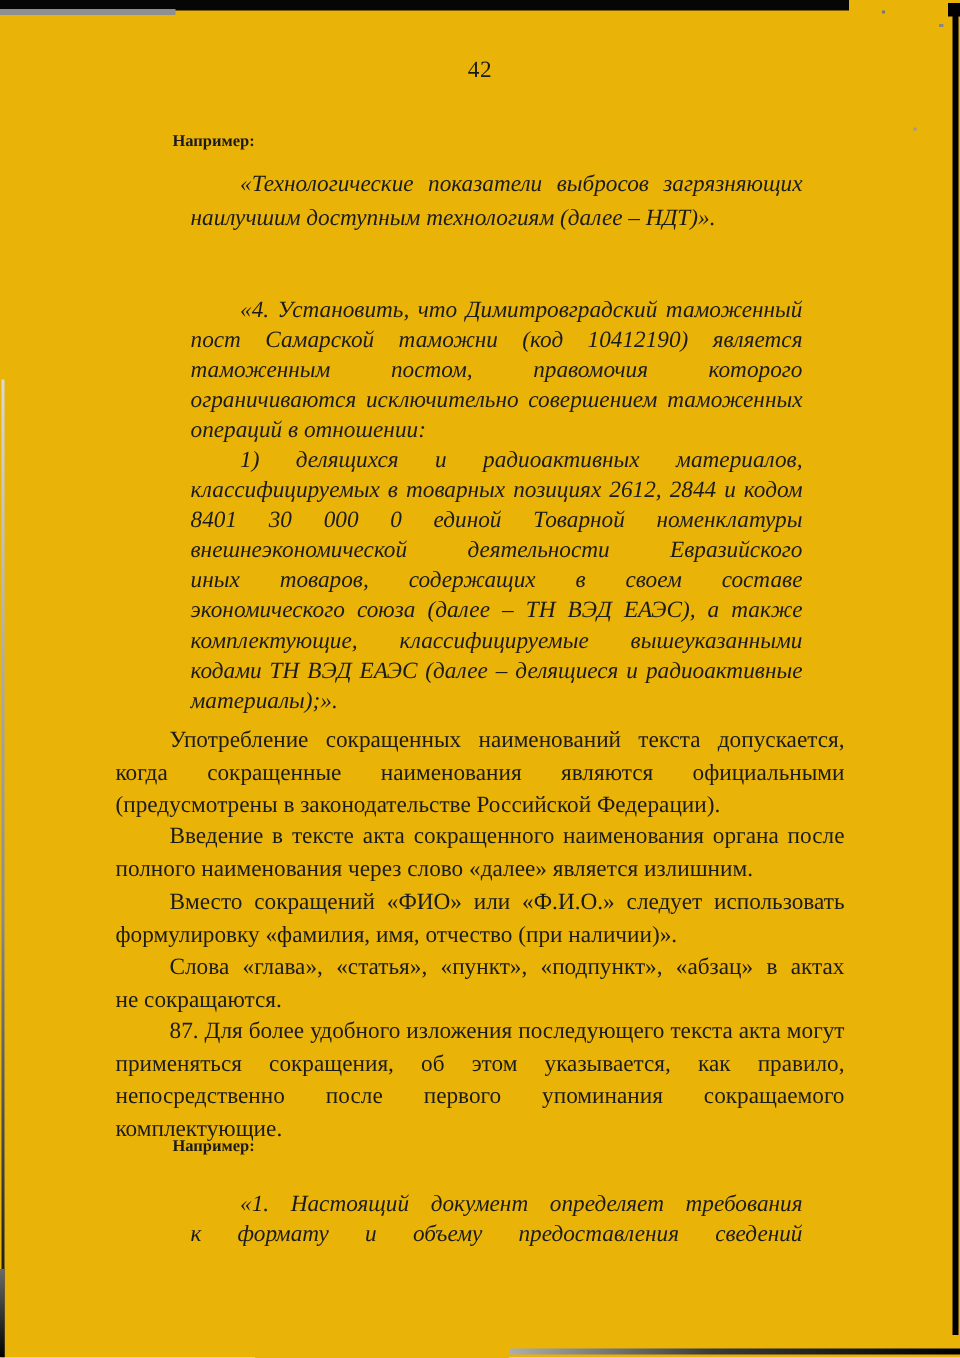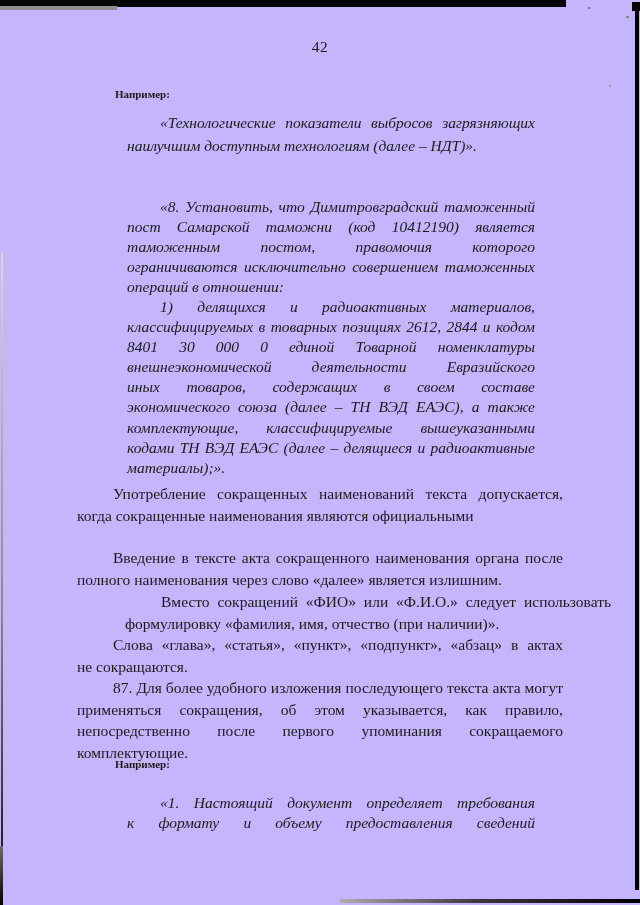--- a/index.html
+++ b/index.html
@@ -1,20 +1,20 @@
 <!DOCTYPE html>
 <html style="--text: #1b1b1b;"><head>
 <meta charset="utf-8">
 <style>
   html,body { margin:0; padding:0; background:#e8e8e8; }
   .page {
     position:relative;
     width:640px; height:905px;
     margin:0;
-    background:#c4b5fd;
+    background:#eab308;
     overflow:hidden;
     font-family:"Liberation Serif", serif;
     color:var(--text,#1b1b1b);
   }
 
   
   .pagenum {
     position:absolute; top:38px; left:0; width:100%;
     text-align:center; font-size:15.5px; letter-spacing:0.5px;
   }
@@ -30,21 +30,21 @@
   .para .ln:last-child { text-align-last:left; }
   .para .ln:first-child { text-indent:36px; }
   .quote { left:127px; width:408px; font-style:italic; }
   .quote .ln:first-child { text-indent:33px; }
   .cont .ln:last-child { text-align-last:justify; }
   .q1 { top:112px; line-height:22.5px; }
   .q2a { top:197px; line-height:20.1px; }
   .q2b { top:297px; line-height:20.1px; }
   .bp1 { top:483px; }
   .bp2 { top:547px; }
-  .bp3 { top:591px;margin-left:48px; }
+  .bp3 { top:591px; }
   .bp4 { top:634px; }
   .bp5 { top:677px; }
   .h1 { top:84px; }
   .h2 { top:754px; }
   .q3 { top:793px; line-height:19.5px; }
 
   
   .art { position:absolute; pointer-events:none; }
   .top-bar { left:0; top:0; width:566px; height:7px; background:#060606; }
   .top-bar-under { left:0; top:6px; width:117px; height:4px; background:#8f8f8f; }
@@ -79,21 +79,21 @@
   <div class="pagenum">42</div>
 
   <div class="h h1">Например:</div>
 
   <div class="para quote q1">
       <div class="ln">«Технологические показатели выбросов загрязняющих</div>
       <div class="ln">наилучшим доступным технологиям (далее – НДТ)».</div>
     </div>
 
   <div class="para quote q2a">
-      <div class="ln">«8. Установить, что Димитровградский таможенный</div>
+      <div class="ln">«4. Установить, что Димитровградский таможенный</div>
       <div class="ln">пост Самарской таможни (код 10412190) является</div>
       <div class="ln">таможенным постом, правомочия которого</div>
       <div class="ln">ограничиваются исключительно совершением таможенных</div>
       <div class="ln">операций в отношении:</div>
     </div>
 
   <div class="para quote q2b">
       <div class="ln">1) делящихся и радиоактивных материалов,</div>
       <div class="ln">классифицируемых в товарных позициях 2612, 2844 и кодом</div>
       <div class="ln">8401 30 000 0 единой Товарной номенклатуры</div>
@@ -101,20 +101,21 @@
       <div class="ln">иных товаров, содержащих в своем составе</div>
       <div class="ln">экономического союза (далее – ТН ВЭД ЕАЭС), а также</div>
       <div class="ln">комплектующие, классифицируемые вышеуказанными</div>
       <div class="ln">кодами ТН ВЭД ЕАЭС (далее – делящиеся и радиоактивные</div>
       <div class="ln">материалы);».</div>
     </div>
 
   <div class="para bp1">
       <div class="ln">Употребление сокращенных наименований текста допускается,</div>
       <div class="ln">когда сокращенные наименования являются официальными</div>
+      <div class="ln">(предусмотрены в законодательстве Российской Федерации).</div>
     </div>
   <div class="para bp2">
       <div class="ln">Введение в тексте акта сокращенного наименования органа после</div>
       <div class="ln">полного наименования через слово «далее» является излишним.</div>
     </div>
   <div class="para bp3">
       <div class="ln">Вместо сокращений «ФИО» или «Ф.И.О.» следует использовать</div>
       <div class="ln">формулировку «фамилия, имя, отчество (при наличии)».</div>
     </div>
   <div class="para bp4">

